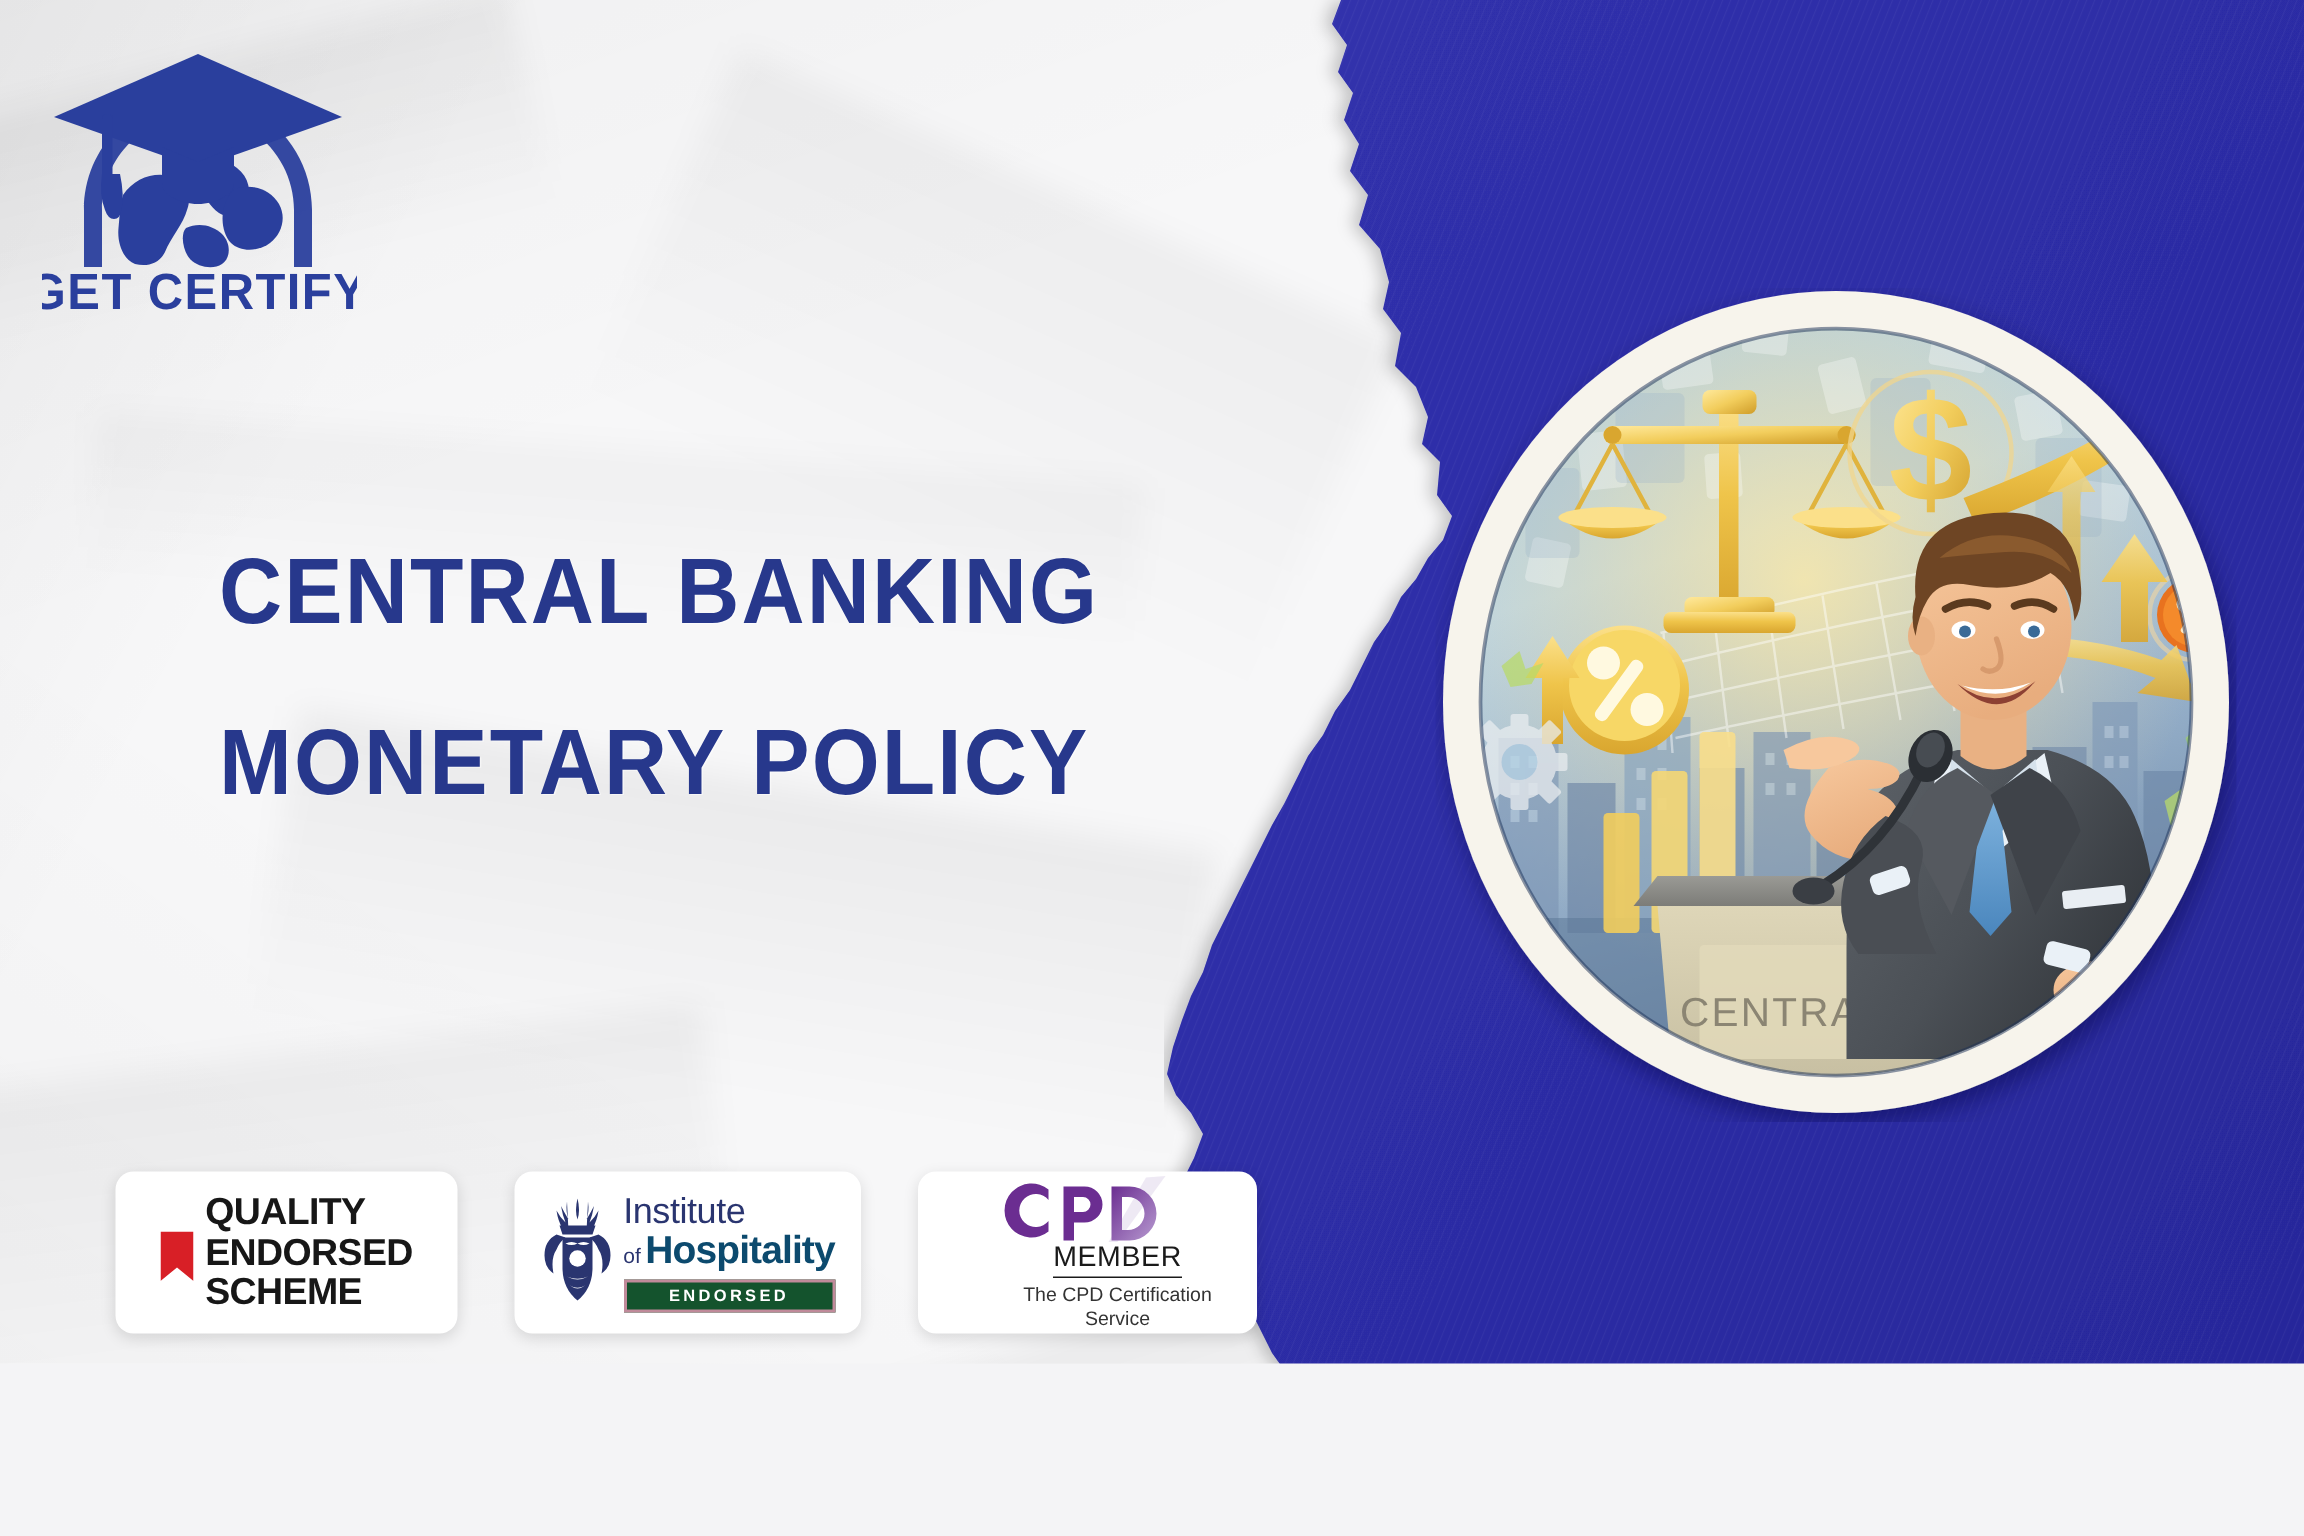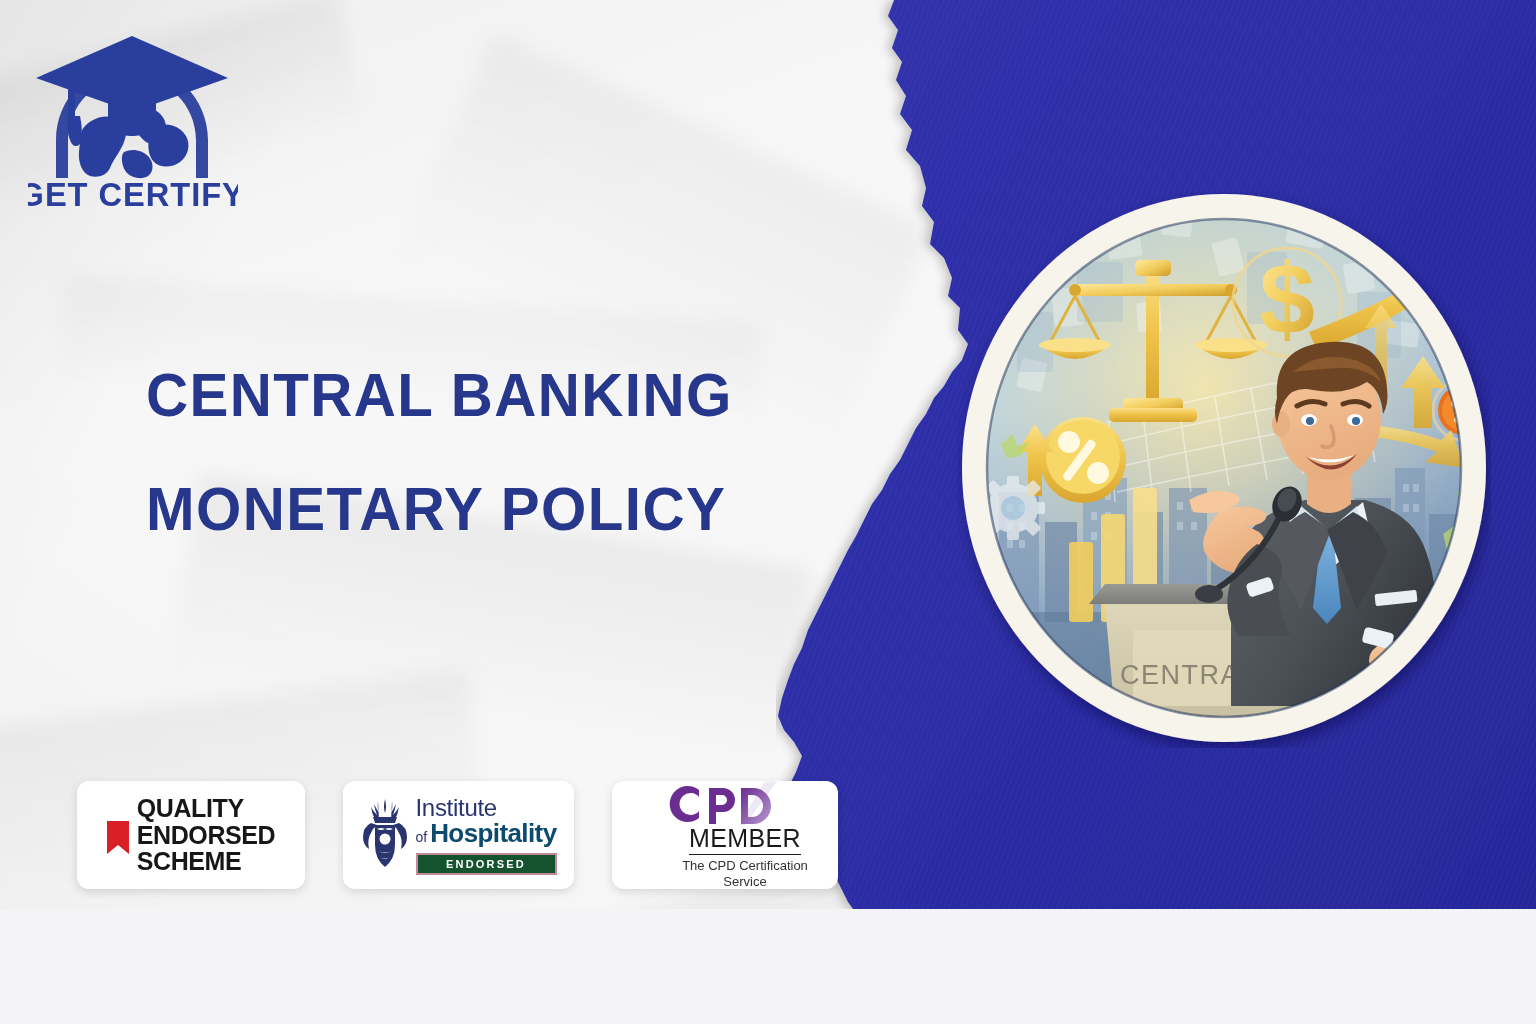--- a/index.html
+++ b/index.html
@@ -116,21 +116,21 @@
   .ioh-banner {
     margin-top:7px; background:#14532d; border:2px solid #c08a9a;
     text-align:center; padding:3px 0;
     font-size:11px; font-weight:bold; color:#ffffff; letter-spacing:2.2px;
   }
 
   
   .cpd-inner { text-align:center; position:relative; padding:0 6px; }
   .cpd-logo  { width:120px; height:48px; display:block; margin:0 auto; }
   .cpd-member {
-    font-size:25px; color:#1a1a1a; letter-spacing:0.4px; line-height:1;
+    font-size:19px; color:#1a1a1a; letter-spacing:0.4px; line-height:1;
     margin-top:-2px; border-bottom:1.6px solid #1a1a1a; padding-bottom:3px;
     display:inline-block;
     margin-left:40px;
   }
   .cpd-sub {
     font-size:13px; color:#333; line-height:1.25; margin-top:3px;margin-left:40px;
   }
 
   
   .hero-circle {

